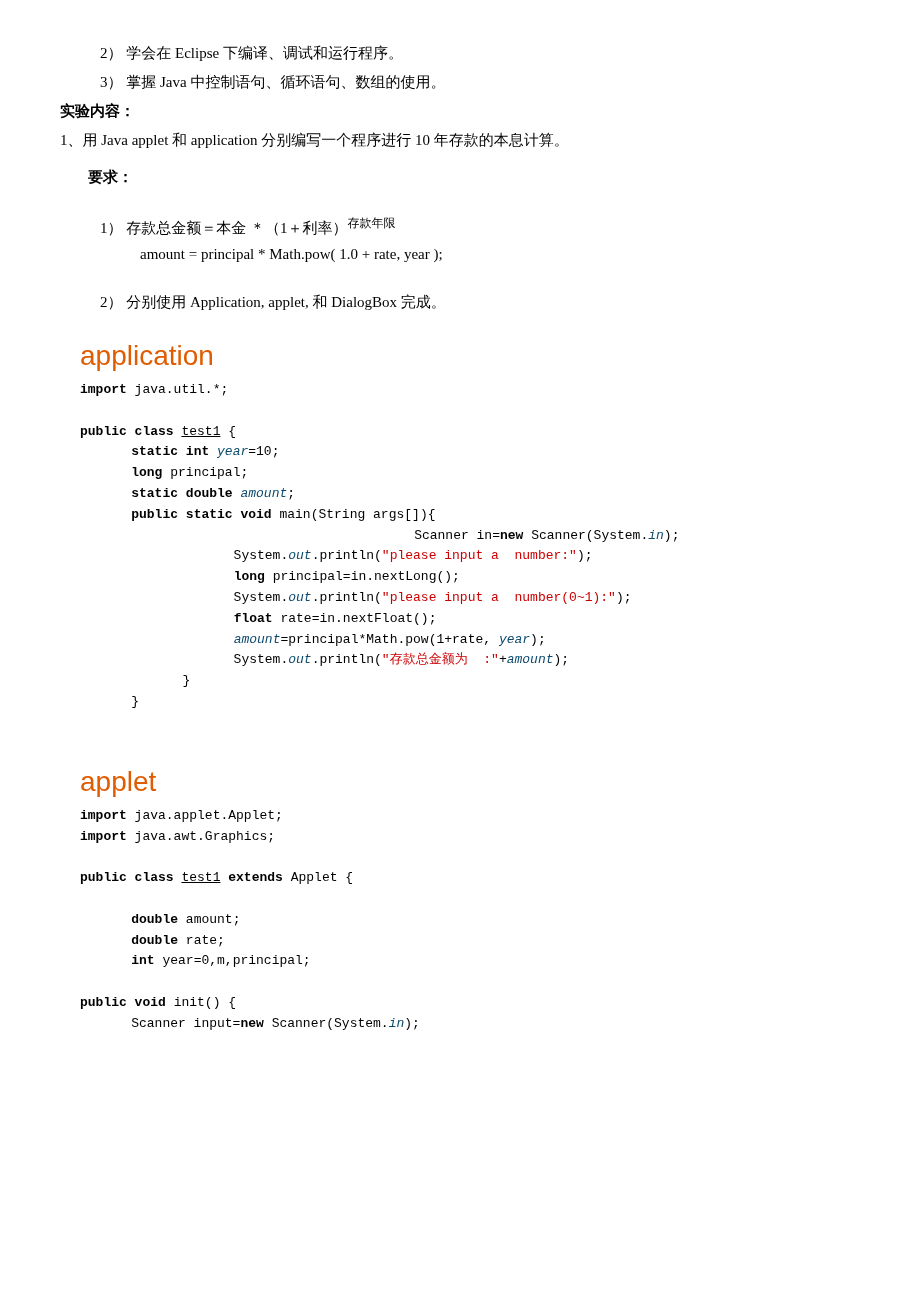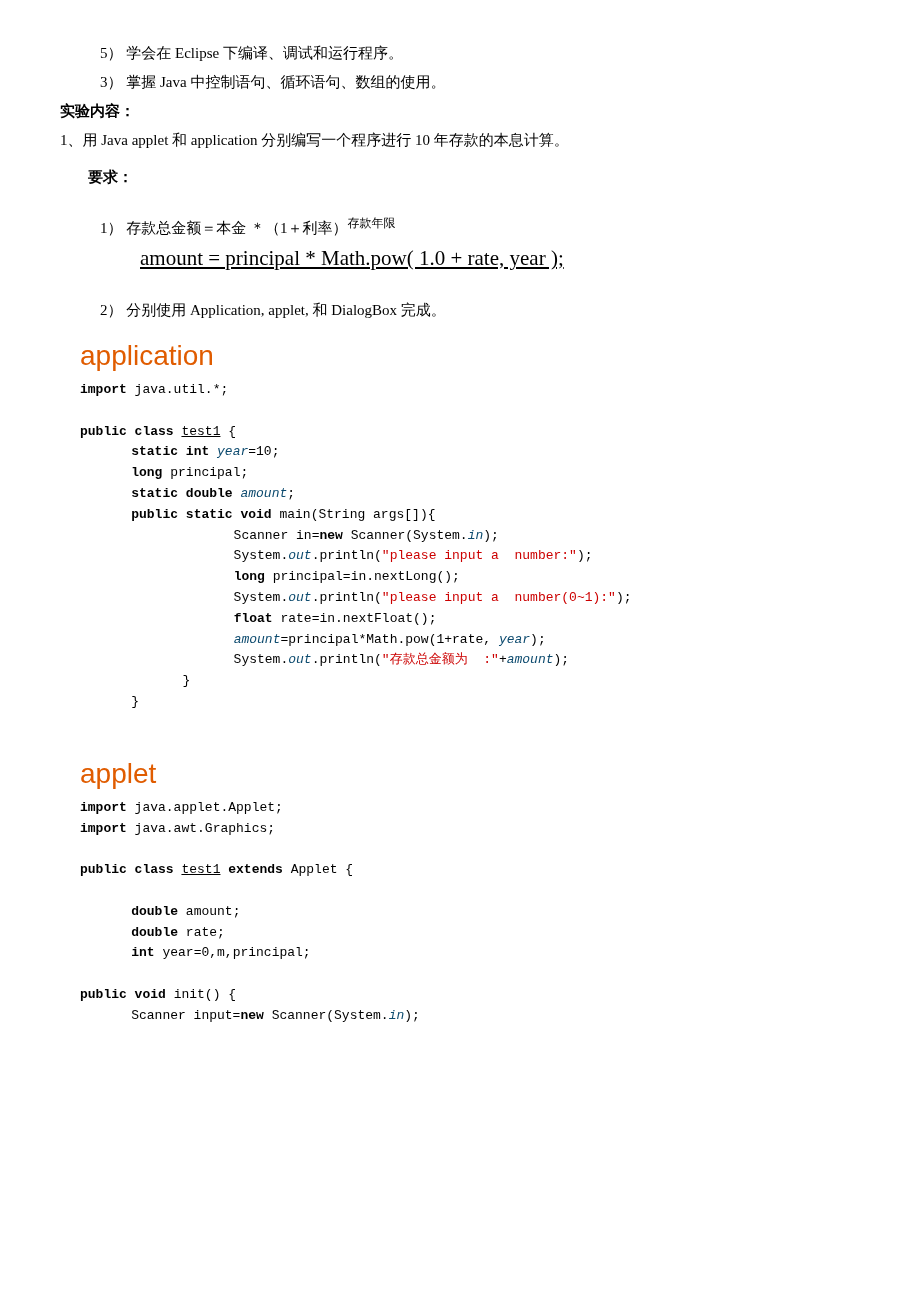--- a/index.html
+++ b/index.html
@@ -25,58 +25,57 @@
     }
     .section-title {
       font-weight: bold;
       font-size: 15px;
     }
     .section-heading {
       color: #e05c00;
       font-family: "SimHei", "黑体", sans-serif;
       font-size: 28px;
       font-weight: normal;
-      margin: 20px 0 8px 20px;
+      margin: 28px 0 8px 20px;
     }
     .code-block {
       font-family: "Courier New", Courier, monospace;
       font-size: 13px;
       line-height: 1.6;
       margin: 8px 0 8px 0;
       padding-left: 20px;
     }
     .kw { font-weight: bold; color: #000000; }
     .string-red { color: #cc0000; }
     .italic-var { font-style: italic; color: #0c4a6e; }
     .underline { text-decoration: underline; }
     .superscript {
       font-size: 12px;
       vertical-align: super;
     }
     .formula-line {
       margin: 8px 0 8px 80px;
       font-family: "Times New Roman", Times, serif;
-      font-size: 21px;
-      text-decoration: underline;
+      font-size: 15px;
     }
     .req-item {
       margin: 10px 0 4px 40px;
     }
     .blank-line {
       height: 12px;
     }
   </style>
 </head>
 <body>
 
 
 
 
 <div class="text-line indent-2">
-  <span>5）	学会在 Eclipse 下编译、调试和运行程序。</span>
+  <span>2）	学会在 Eclipse 下编译、调试和运行程序。</span>
 </div>
 
 <div class="text-line indent-2">
   <span>3）	掌握 Java 中控制语句、循环语句、数组的使用。</span>
 </div>
 
 
 <div class="text-line" style="margin-top:0;">
   <span class="section-title">实验内容：</span>
 </div>
@@ -134,21 +133,21 @@
   </div>
   
   <div style="padding-left:20px;">
     &nbsp;&nbsp;&nbsp;&nbsp;<span class="kw">static double</span> <span class="italic-var">amount</span>;
   </div>
   
   <div style="padding-left:20px;">
     &nbsp;&nbsp;&nbsp;&nbsp;<span class="kw">public static void</span> main(String args[]){
   </div>
   
-  <div style="padding-left:60px;">
+  <div style="padding-left:60px;text-align:center;">
     &nbsp;&nbsp;&nbsp;&nbsp;&nbsp;&nbsp;&nbsp;&nbsp;&nbsp;&nbsp;&nbsp;&nbsp;Scanner in=<span class="kw">new</span> Scanner(System.<span class="italic-var">in</span>);
   </div>
   
   <div style="padding-left:60px;">
     &nbsp;&nbsp;&nbsp;&nbsp;&nbsp;&nbsp;&nbsp;&nbsp;&nbsp;&nbsp;&nbsp;&nbsp;System.<span class="italic-var">out</span>.println(<span class="string-red">"please input a &nbsp;number:"</span>);
   </div>
   
   <div style="padding-left:60px;">
     &nbsp;&nbsp;&nbsp;&nbsp;&nbsp;&nbsp;&nbsp;&nbsp;&nbsp;&nbsp;&nbsp;&nbsp;<span class="kw">long</span> principal=in.nextLong();
   </div>

